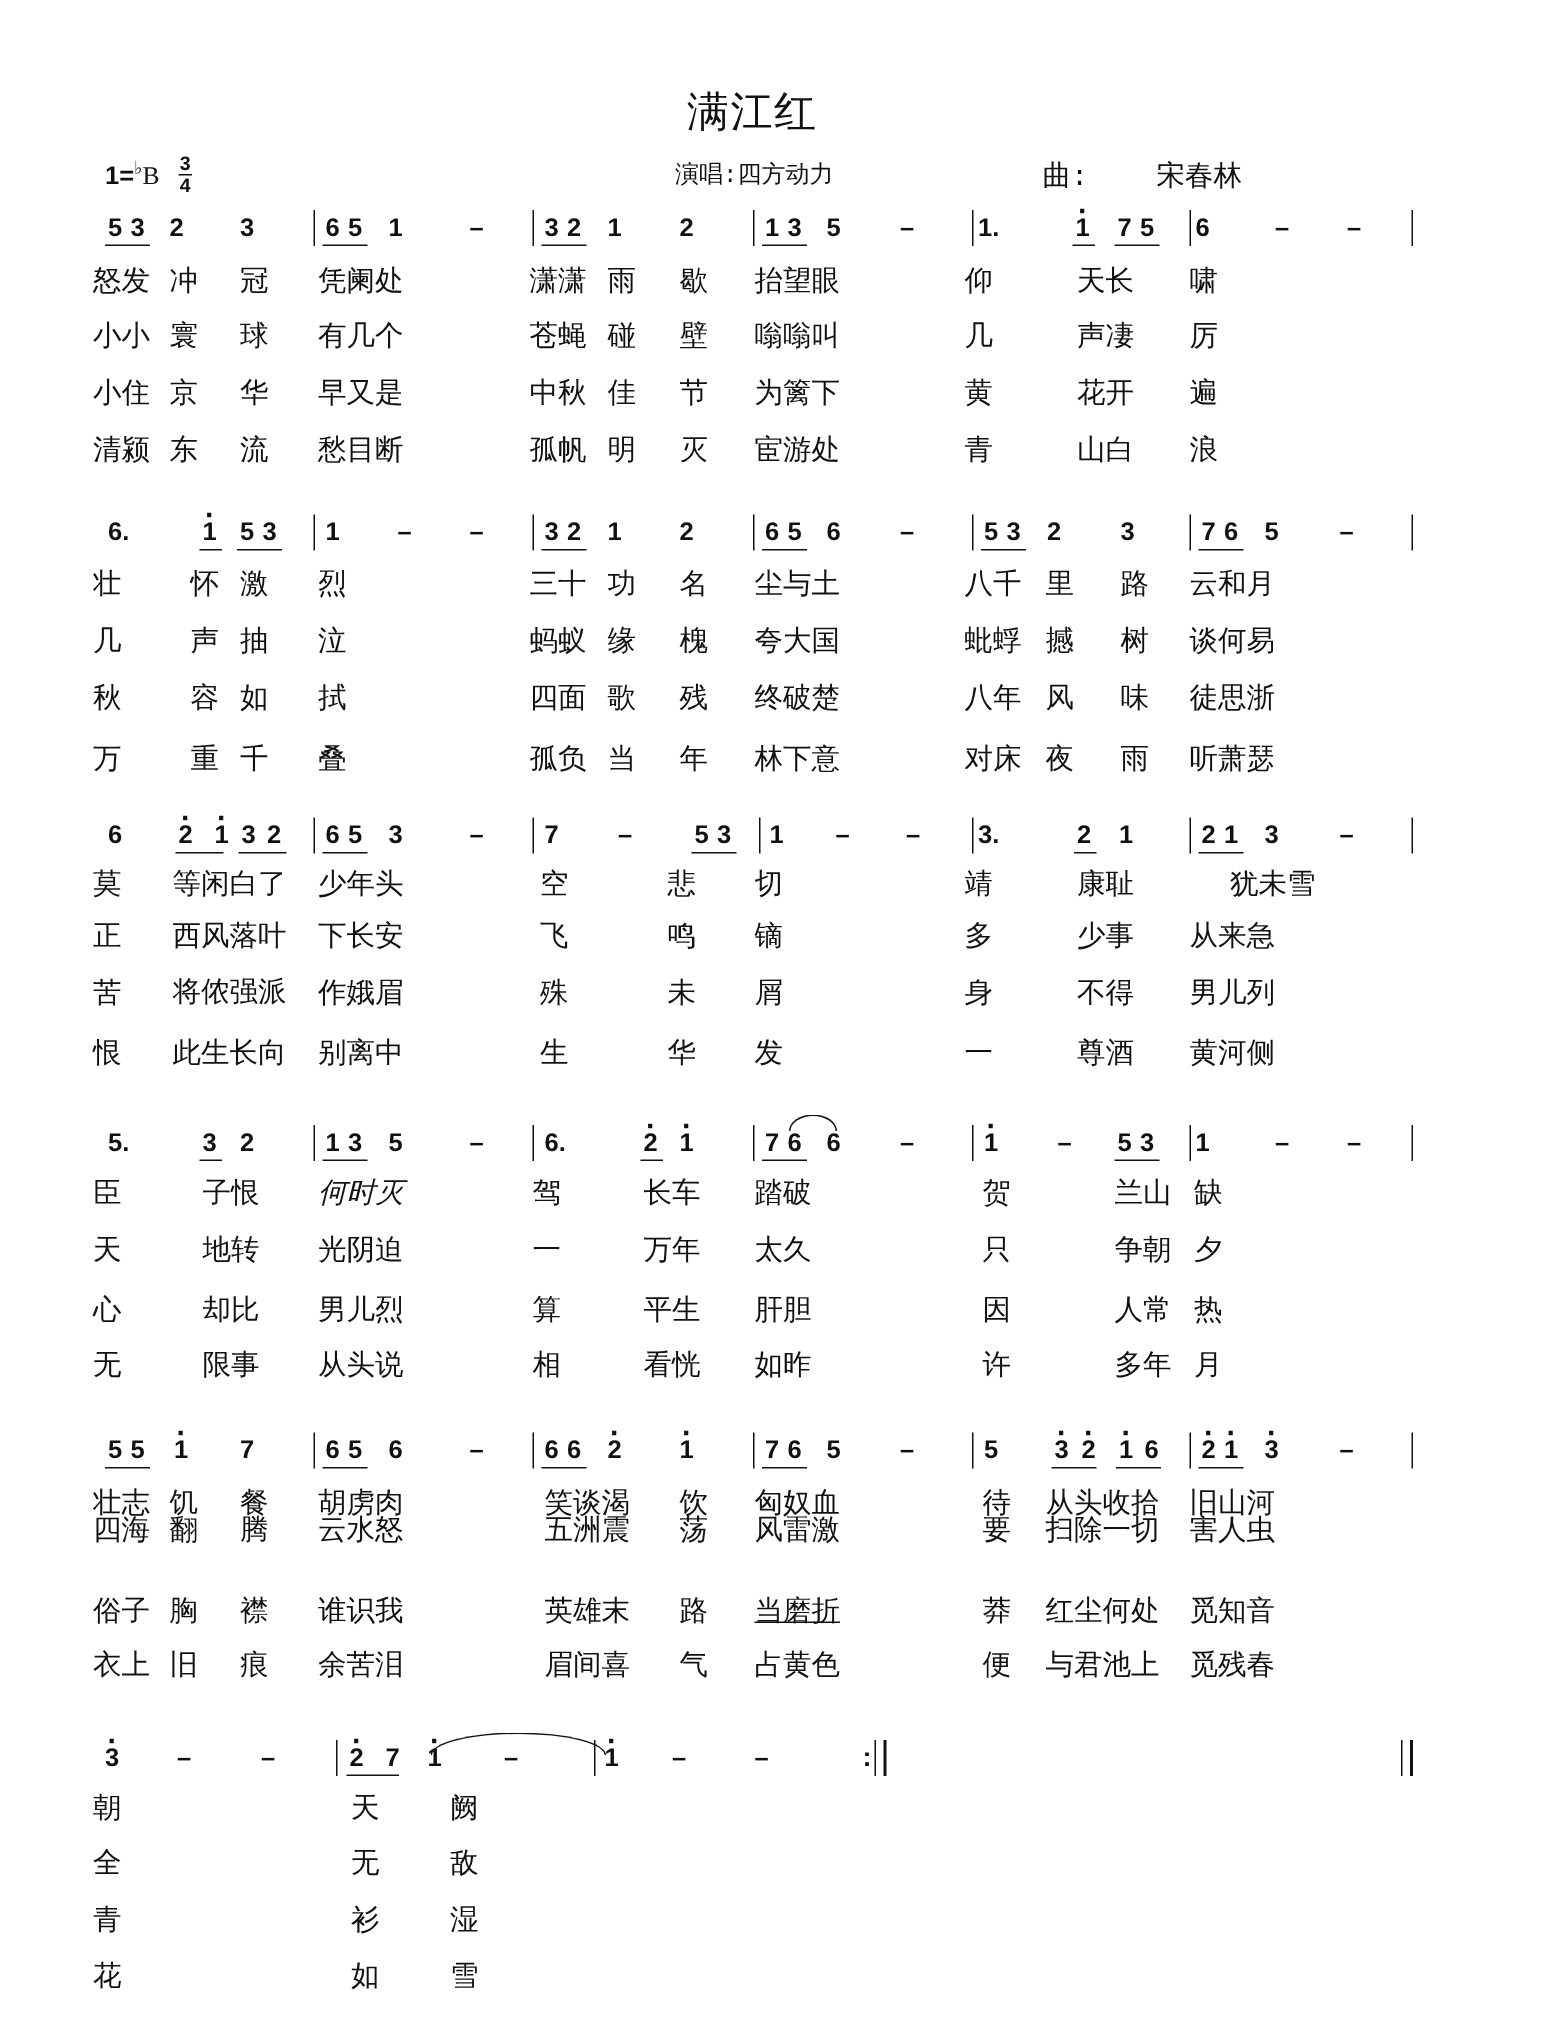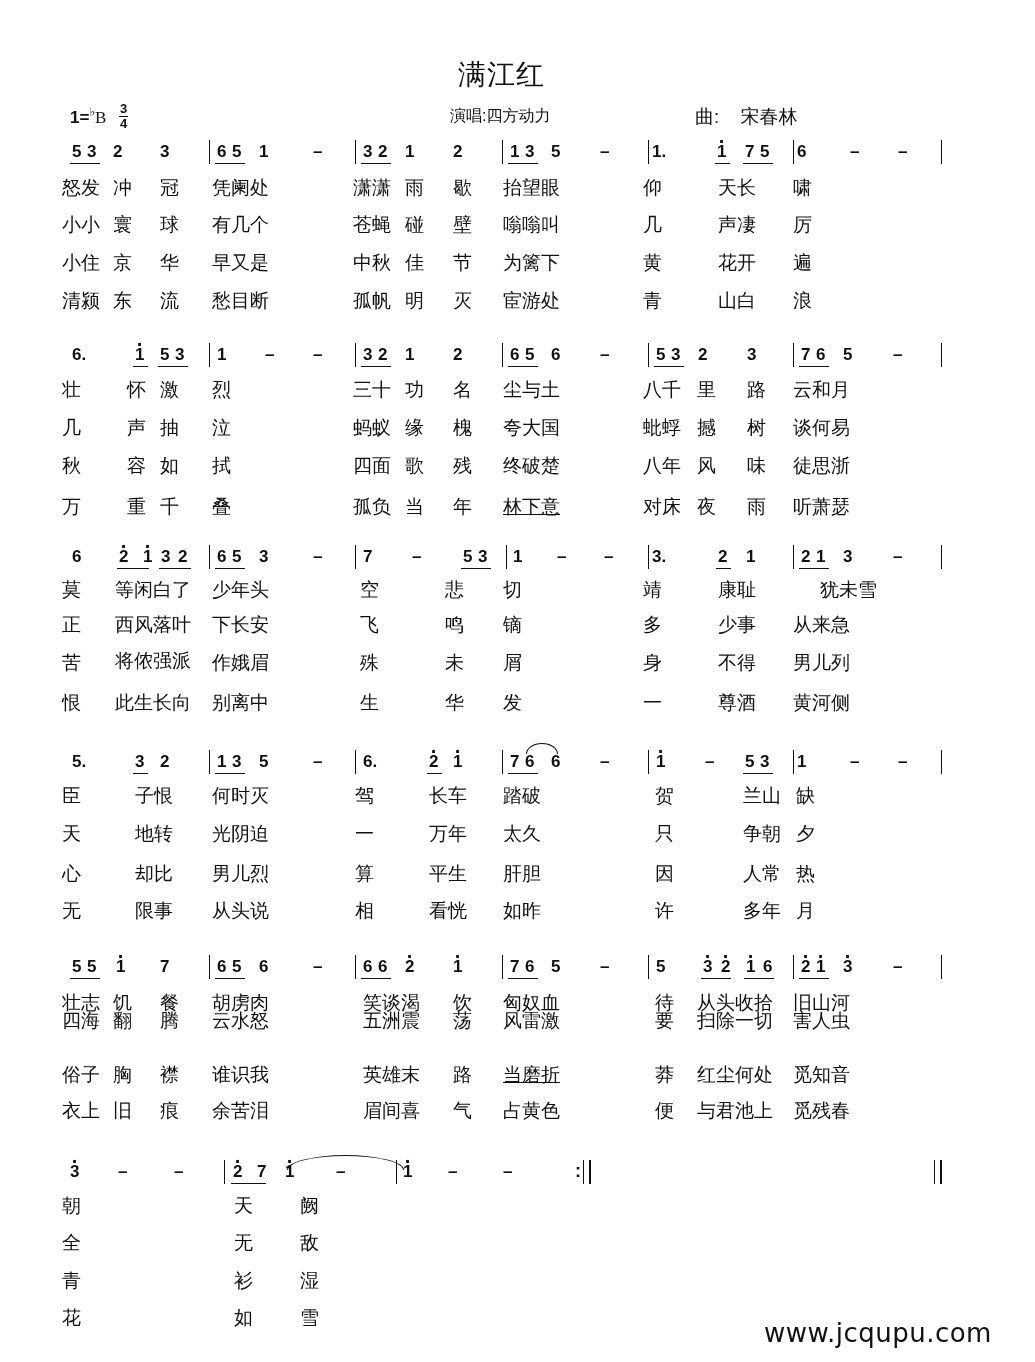--- a/index.html
+++ b/index.html
@@ -1,17 +1,17 @@
 <!DOCTYPE html>
 <html><head>
 <meta charset="utf-8">
 <style>
   html, body { margin: 0; padding: 0; background: #ffffff; }
   body { width: 1035px; height: 1362px; position: relative; overflow: hidden; color: #111; }
-  .serif { font-family: Liberation Sans, sans-serif; }
+  .serif { font-family: Liberation Mono, monospace; }
   #page { position: absolute; left: 0; top: 0; width: 1035px; height: 1362px; }
   .title { position: absolute; left: 458px; top: 56px; font-size: 28px; letter-spacing: 1px; }
   .credit-lyrics { position: absolute; left: 646px; top: 78px; font-size: 19px; white-space: pre; }
   .credit-music { position: absolute; left: 695px; top: 104px; font-size: 19px; white-space: pre; }
   .performer { position: absolute; left: 450px; top: 106px; font-size: 16px; }
   .key { position: absolute; left: 70px; top: 105px; font-size: 17px; font-weight: bold; font-family: "Liberation Sans", sans-serif; }
   .key .flat { font-size: 12px; vertical-align: super; font-weight: normal; font-family: "DejaVu Sans", sans-serif; }
   .key .b { font-family: "Liberation Serif", serif; font-weight: normal; }
   .timesig { position: absolute; left: 119px; top: 103px; font-size: 13px; font-weight: bold; line-height: 12px; text-align: center; font-family: "Liberation Sans", sans-serif; }
   .timesig .line { border-top: 1px solid #111; width: 9px; margin: 1px auto; }
@@ -212,21 +212,21 @@
           <span class="lyric" style="left: 793px;">徒思浙</span>
         </div>
         <div class="lyric-row" style="top: 494px;">
           <span class="lyric" style="left: 62px;">万</span>
           <span class="lyric" style="left: 127px;">重</span>
           <span class="lyric" style="left: 160px;">千</span>
           <span class="lyric" style="left: 212px;">叠</span>
           <span class="lyric" style="left: 353px;">孤负</span>
           <span class="lyric" style="left: 405px;">当</span>
           <span class="lyric" style="left: 453px;">年</span>
-          <span class="lyric" style="left: 503px; text-decoration: underline;">林下意</span>
+          <span class="lyric" style="left: 503px;">林下意</span>
           <span class="lyric" style="left: 643px;">对床</span>
           <span class="lyric" style="left: 697px;">夜</span>
           <span class="lyric" style="left: 747px;">雨</span>
           <span class="lyric" style="left: 793px;">听萧瑟</span>
         </div>
       </div>
       <div class="system" style="top: 0px;">
         <div class="note" style="left: 72px; top: 547px;">6</div>
         <div class="note" style="left: 119px; top: 547px;">2<span class="dot-above" style="left: 5px; top: -6px; font-size: 20px;">·</span></div>
         <div class="note" style="left: 143px; top: 547px;">1<span class="dot-above" style="left: 5px; top: -6px; font-size: 20px;">·</span></div>
@@ -337,21 +337,21 @@
         <div class="bar" style="left: 209px; top: 750px;"></div>
         <div class="bar" style="left: 355px; top: 750px;"></div>
         <div class="bar" style="left: 502px; top: 750px;"></div>
         <div class="bar" style="left: 648px; top: 750px;"></div>
         <div class="bar" style="left: 793px; top: 750px;"></div>
         <div class="bar" style="left: 941px; top: 750px;"></div>
         <div class="tie" style="left: 526px; width: 30px; top: 743px; height: 10px;"></div>
         <div class="lyric-row" style="top: 783px;">
           <span class="lyric" style="left: 62px;">臣</span>
           <span class="lyric" style="left: 135px;">子恨</span>
-          <span class="lyric" style="left: 212px;">何时灭</span>
+          <span class="lyric" style="left: 212px; font-style: italic;">何时灭</span>
           <span class="lyric" style="left: 355px;">驾</span>
           <span class="lyric" style="left: 429px;">长车</span>
           <span class="lyric" style="left: 503px;">踏破</span>
           <span class="lyric" style="left: 655px;">贺</span>
           <span class="lyric" style="left: 743px;">兰山</span>
           <span class="lyric" style="left: 796px;">缺</span>
         </div>
         <div class="lyric-row" style="top: 821px;">
           <span class="lyric" style="left: 62px;">天</span>
           <span class="lyric" style="left: 135px;">地转</span>
@@ -508,14 +508,13 @@
           <span class="lyric" style="left: 300px;">湿</span>
         </div>
         <div class="lyric-row" style="top: 1305px;">
           <span class="lyric" style="left: 62px;">花</span>
           <span class="lyric" style="left: 234px;">如</span>
           <span class="lyric" style="left: 300px;">雪</span>
         </div>
       </div>
     </div>
 
-  <div class="watermark">www.jcqupu.com</div>
 </div>
 
 </body></html>

